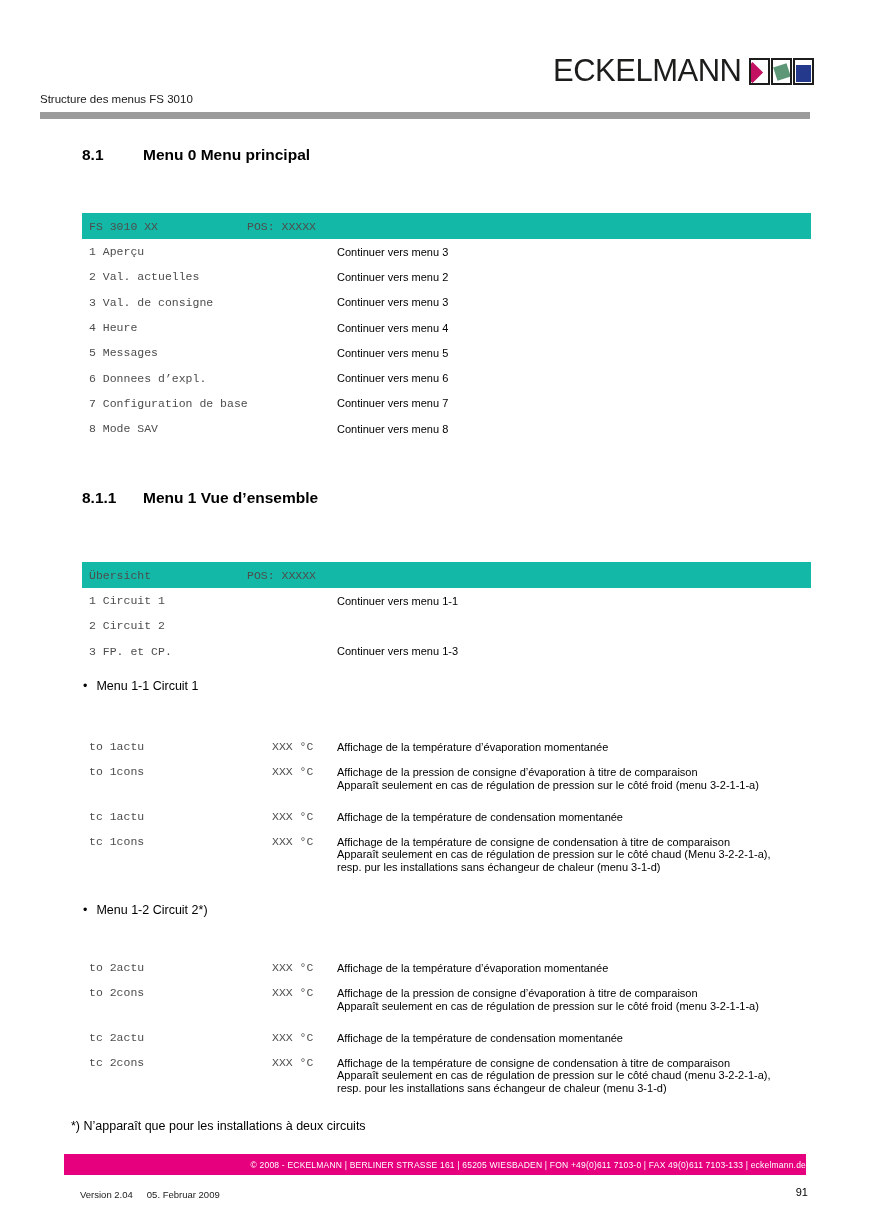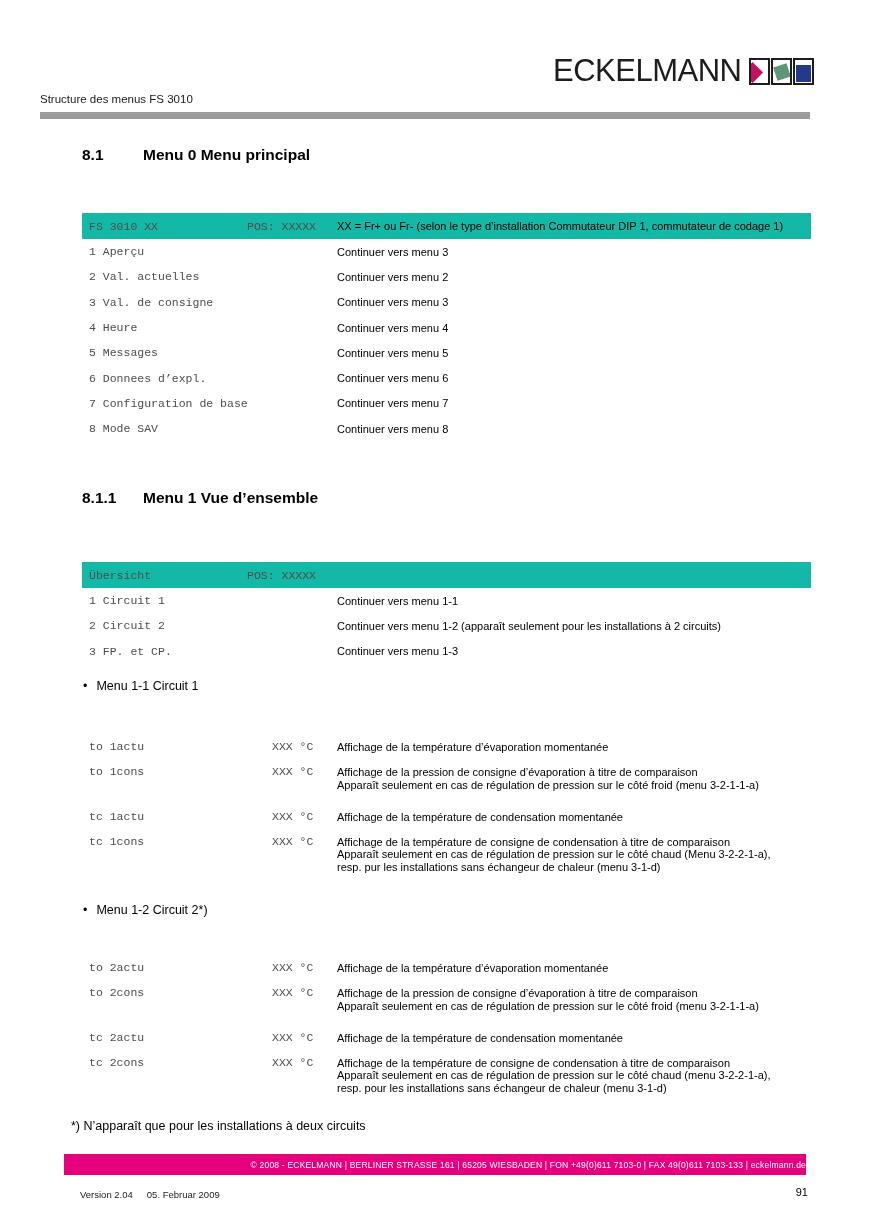--- a/index.html
+++ b/index.html
@@ -104,21 +104,20 @@
 
   <div class="heading h1">
     <span class="num">8.1</span>
     <span>Menu 0 Menu principal</span>
   </div>
 
   <div class="menu-table t1">
     <div class="mt-header">
       <span class="lbl mono">FS 3010 XX</span>
       <span class="pos mono">POS: XXXXX</span>
-      <span class="note">XX = Fr+ ou Fr- (selon le type d’installation Commutateur DIP 1, commutateur de codage 1)</span>
     </div>
     <div class="mt-row">
         <span class="lbl mono">1 Aperçu</span>
         <span class="desc">Continuer vers menu 3</span>
       </div>
     <div class="mt-row">
         <span class="lbl mono">2 Val. actuelles</span>
         <span class="desc">Continuer vers menu 2</span>
       </div>
     <div class="mt-row">
@@ -156,21 +155,20 @@
     <div class="mt-header">
       <span class="lbl mono">Übersicht</span>
       <span class="pos mono">POS: XXXXX</span>
     </div>
     <div class="mt-row">
         <span class="lbl mono">1 Circuit 1</span>
         <span class="desc">Continuer vers menu 1-1</span>
       </div>
     <div class="mt-row">
         <span class="lbl mono">2 Circuit 2</span>
-        <span class="desc">Continuer vers menu 1-2 (apparaît seulement pour les installations à 2 circuits)</span>
       </div>
     <div class="mt-row">
         <span class="lbl mono">3 FP. et CP.</span>
         <span class="desc">Continuer vers menu 1-3</span>
       </div>
   </div>
 
   <div class="bullet-line b1">
     <span class="dot">•</span>
     <span>Menu 1-1 Circuit 1</span>

